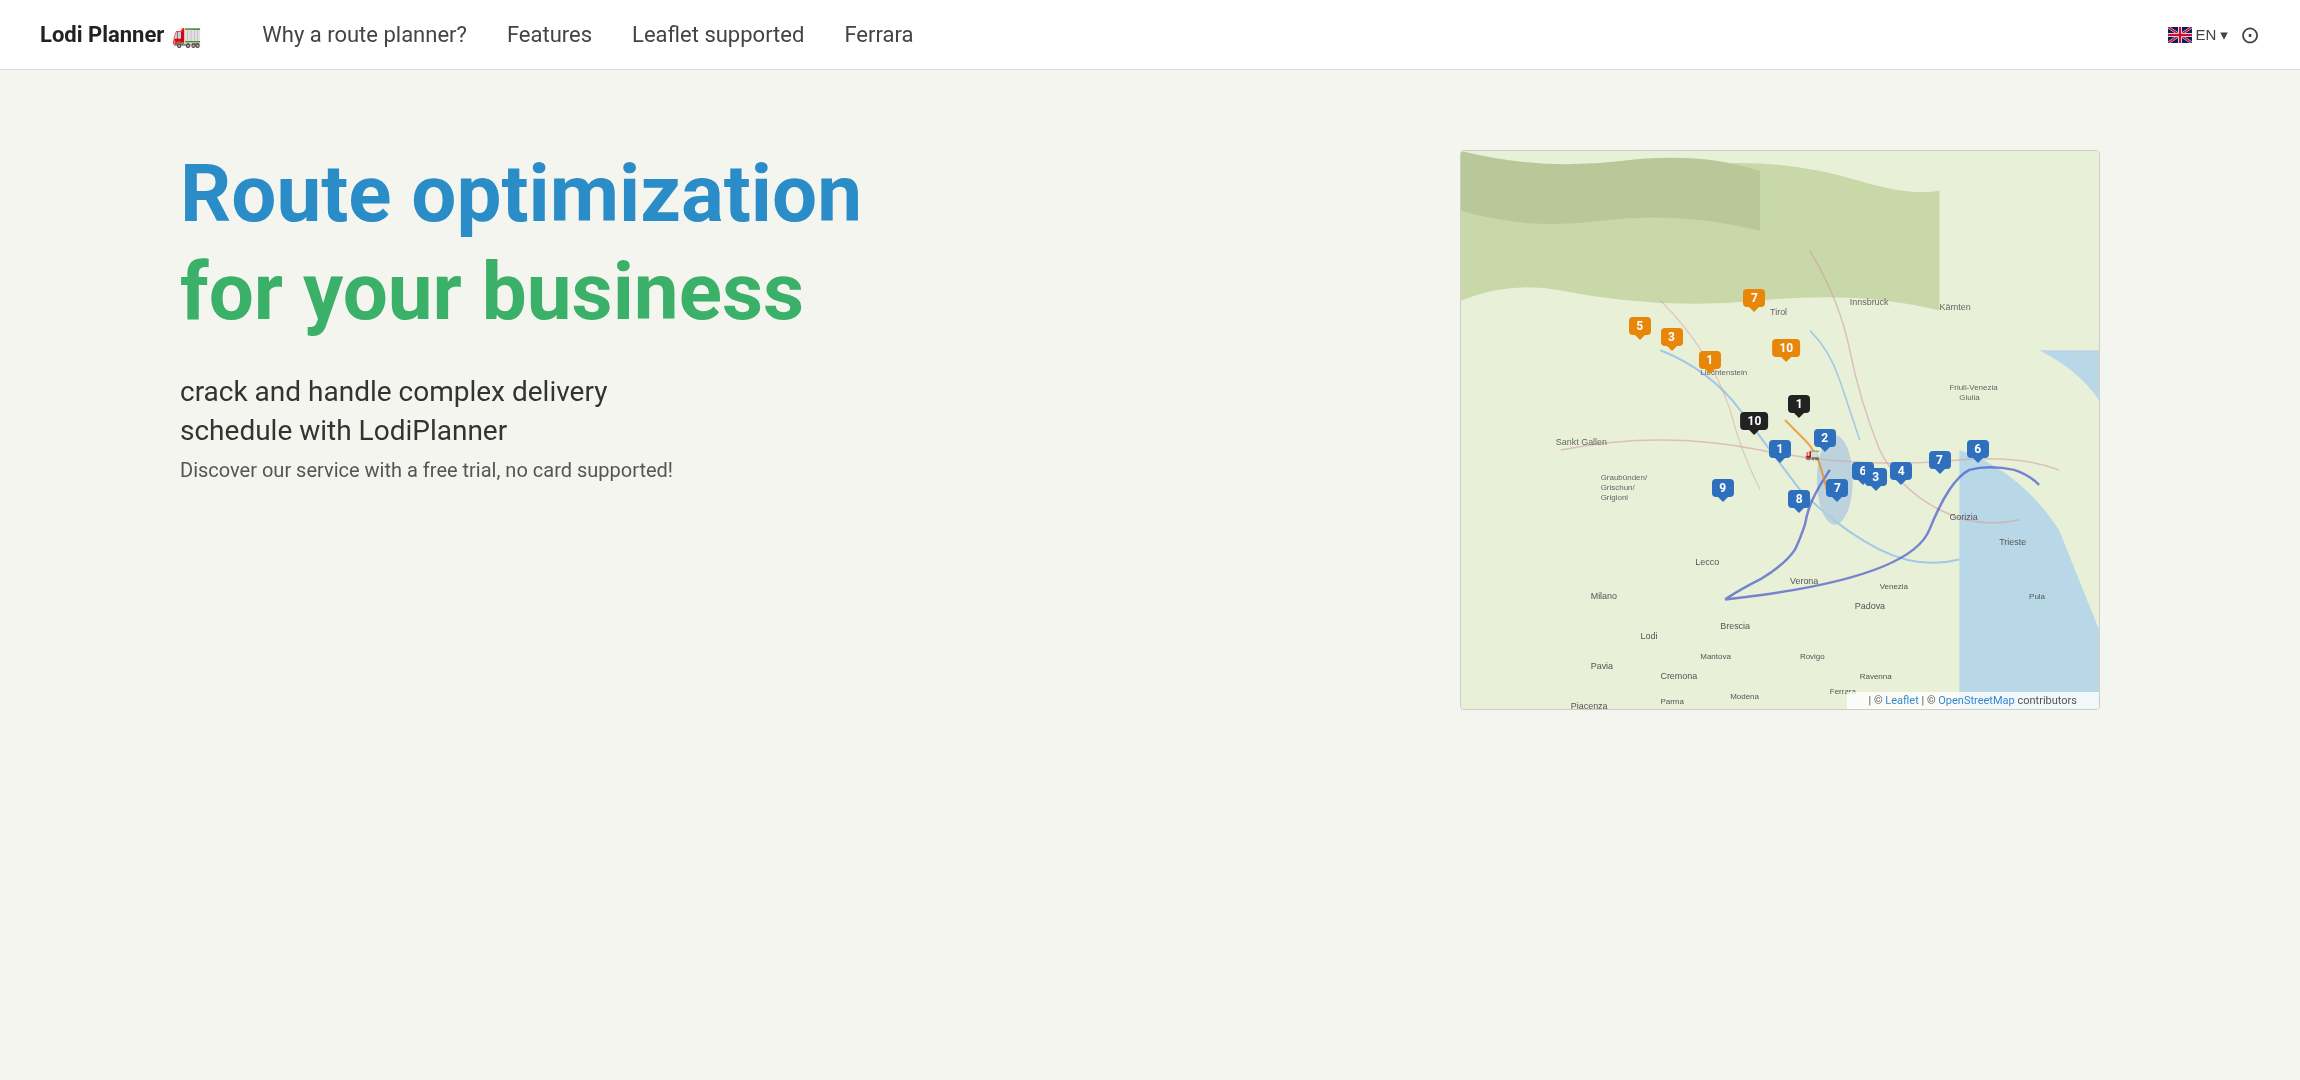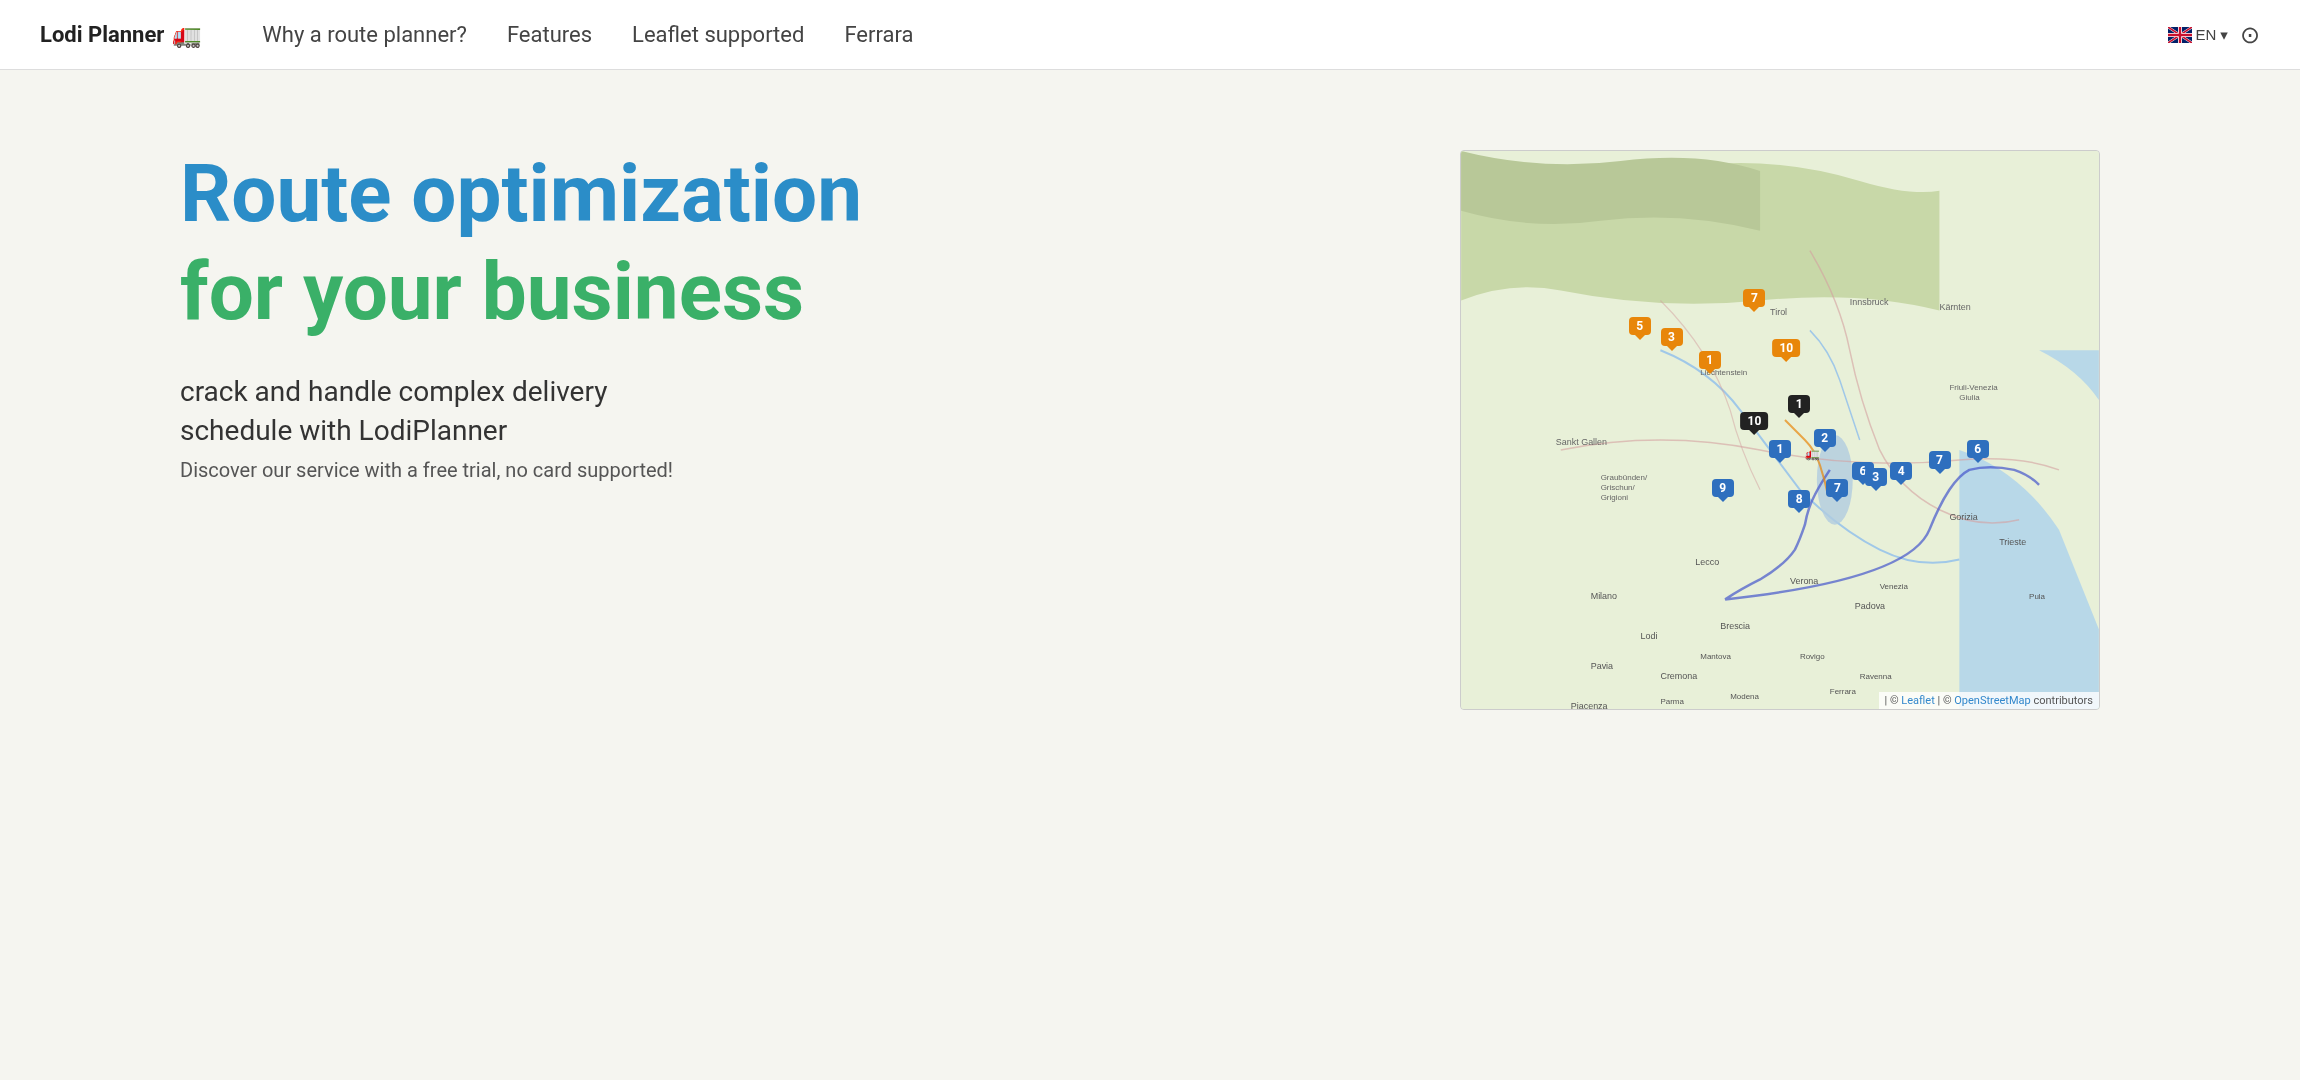--- a/index.html
+++ b/index.html
@@ -135,21 +135,21 @@
       top: 0; left: 0;
     }
 
     
     .map-attribution {
       position: absolute;
       bottom: 0;
       right: 0;
       background: rgba(255,255,255,0.8);
       font-size: 11px;
-      padding: 2px 6px;
+      padding: 2px 22px;
       color: #555;
     }
     .map-attribution a { color: #3388cc; text-decoration: none; }
 
     
     .map-markers {
       position: absolute;
       top: 0; left: 0;
       width: 100%; height: 100%;
     }

